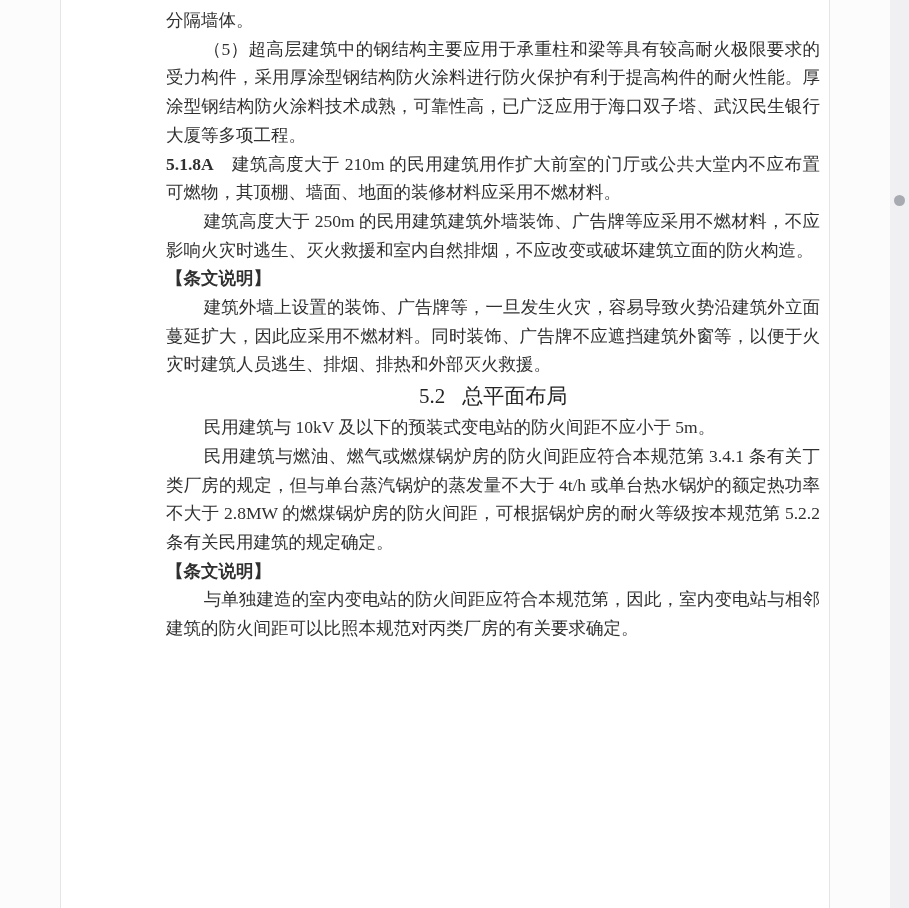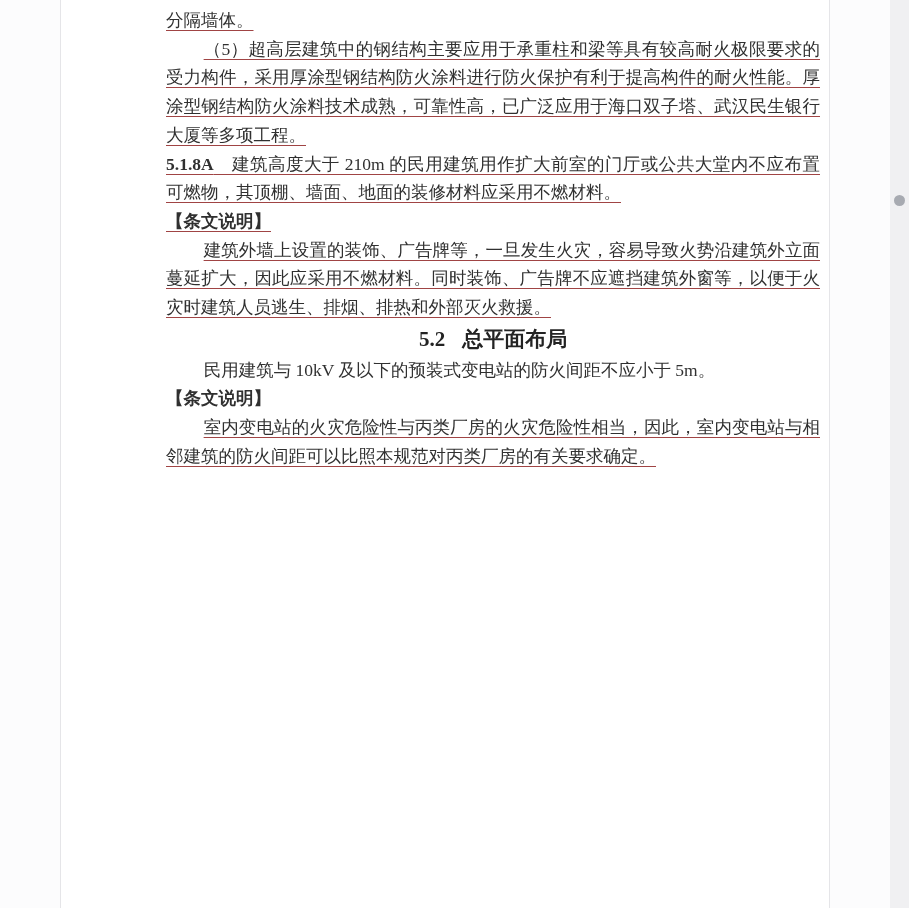--- a/index.html
+++ b/index.html
@@ -21,33 +21,32 @@
   p.para{
     margin:0;
     font-size:17.5px;
     line-height:28.7px;
     text-align:justify;
     color:#303030;
   }
   .indent{text-indent:2.15em;}
   .ins{
     color:#9e3c3e;
-    text-decoration:underline;
     text-decoration-color:#a04444;
     text-decoration-thickness:1px;
     text-underline-offset:4px;
   }
   .bold{font-weight:bold;}
   .clause-num{font-weight:bold;}
   h2.section-heading{
     margin:1px 0 0 0;
     font-size:21px;
     line-height:33px;
     text-align:center;
-    font-weight:bold;
+    font-weight:normal;
     color:#232323;
   }
   h2.section-heading .h-num{margin-right:17px;}
   .scroll-track{
     position:absolute;top:0;right:0;
     width:19px;height:908px;
     background:#f0f0f2;
   }
   .scroll-thumb{
     position:absolute;top:195px;left:4px;
@@ -63,33 +62,35 @@
   <div class="content">
 
     <p class="para ins">分隔墙体。</p>
 
 
 
     <p class="para ins indent">（5）超高层建筑中的钢结构主要应用于承重柱和梁等具有较高耐火极限要求的受力构件，采用厚涂型钢结构防火涂料进行防火保护有利于提高构件的耐火性能。厚涂型钢结构防火涂料技术成熟，可靠性高，已广泛应用于海口双子塔、武汉民生银行大厦等多项工程。</p>
 
     <p class="para ins"><span class="clause-num">5.1.8A</span><span>　建筑高度大于 210m 的民用建筑用作扩大前室的门厅或公共大堂内不应布置可燃物，其顶棚、墙面、地面的装修材料应采用不燃材料。</span></p>
 
+    <p class="para ins indent">建筑高度大于 250m 的民用建筑建筑外墙装饰、广告牌等应采用不燃材料，不应影响火灾时逃生、灭火救援和室内自然排烟，不应改变或破坏建筑立面的防火构造。</p>
 
     <p class="para ins bold">【条文说明】</p>
 
     <p class="para ins indent">建筑外墙上设置的装饰、广告牌等，一旦发生火灾，容易导致火势沿建筑外立面蔓延扩大，因此应采用不燃材料。同时装饰、广告牌不应遮挡建筑外窗等，以便于火灾时建筑人员逃生、排烟、排热和外部灭火救援。</p>
 
     <h2 class="section-heading"><span class="h-num">5.2</span><span>总平面布局</span></h2>
 
 
     <p class="para indent">民用建筑与 10kV 及以下的预装式变电站的防火间距不应小于 5m。</p>
 
+    <p class="para indent">民用建筑与燃油、燃气或燃煤锅炉房的防火间距应符合本规范第 3.4.1 条有关丁类厂房的规定，但与单台蒸汽锅炉的蒸发量不大于 4t/h 或单台热水锅炉的额定热功率不大于 2.8MW 的燃煤锅炉房的防火间距，可根据锅炉房的耐火等级按本规范第 5.2.2 条有关民用建筑的规定确定。</p>
 
     <p class="para bold">【条文说明】</p>
 
-    <p class="para ins indent">室内变电站的火灾危险性与丙类厂房的火灾危险性相当，因此，室内变电站与相邻建筑的防火间距可以比照本规范对丙类厂房的有关要求确定。</p>
+    <p class="para ins indent">与单独建造的室内变电站的防火间距应符合本规范第，因此，室内变电站与相邻建筑的防火间距可以比照本规范对丙类厂房的有关要求确定。</p>
 
   </div>
 </div>
 
 <div class="scroll-track">
   <div class="scroll-thumb"></div>
 </div>
 
 </body></html>

